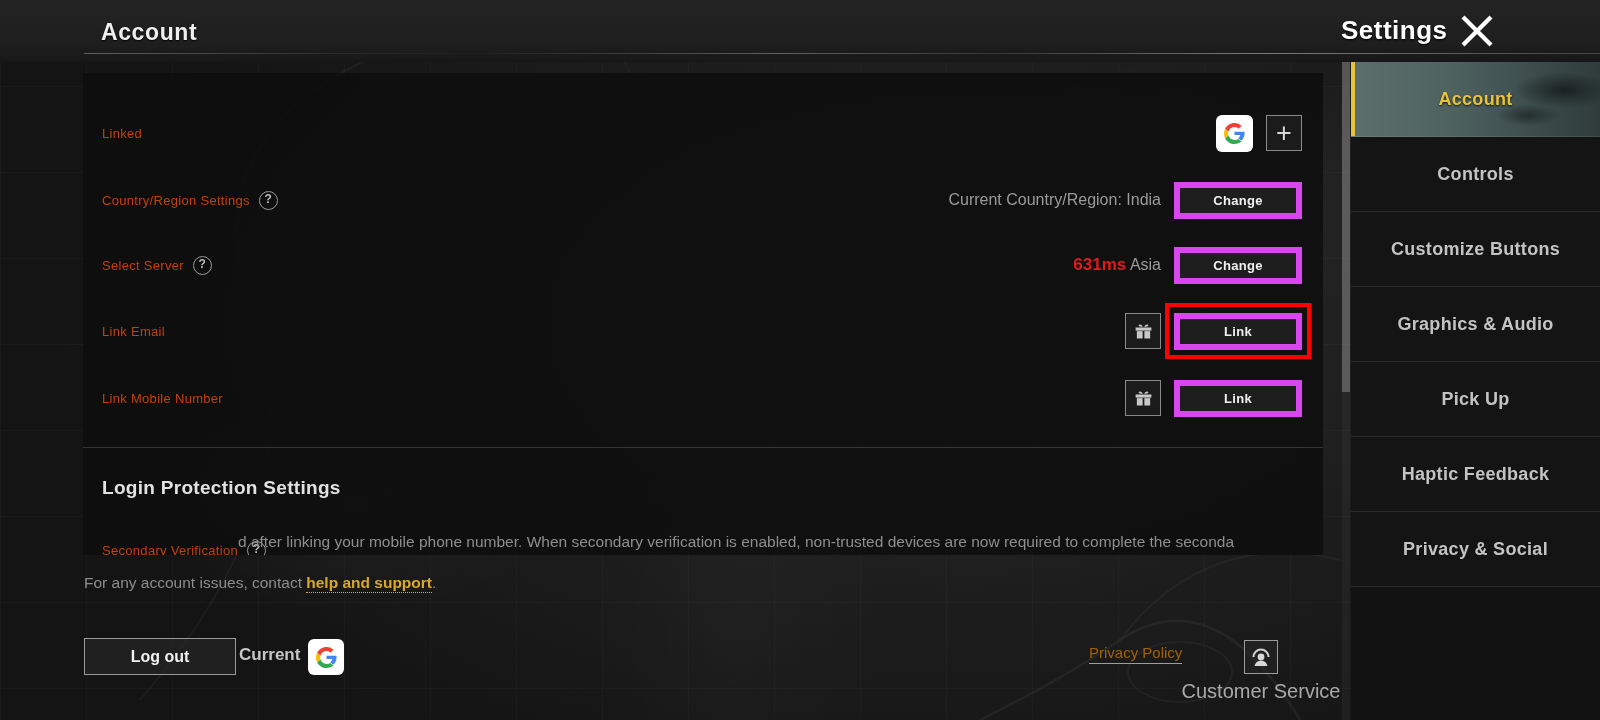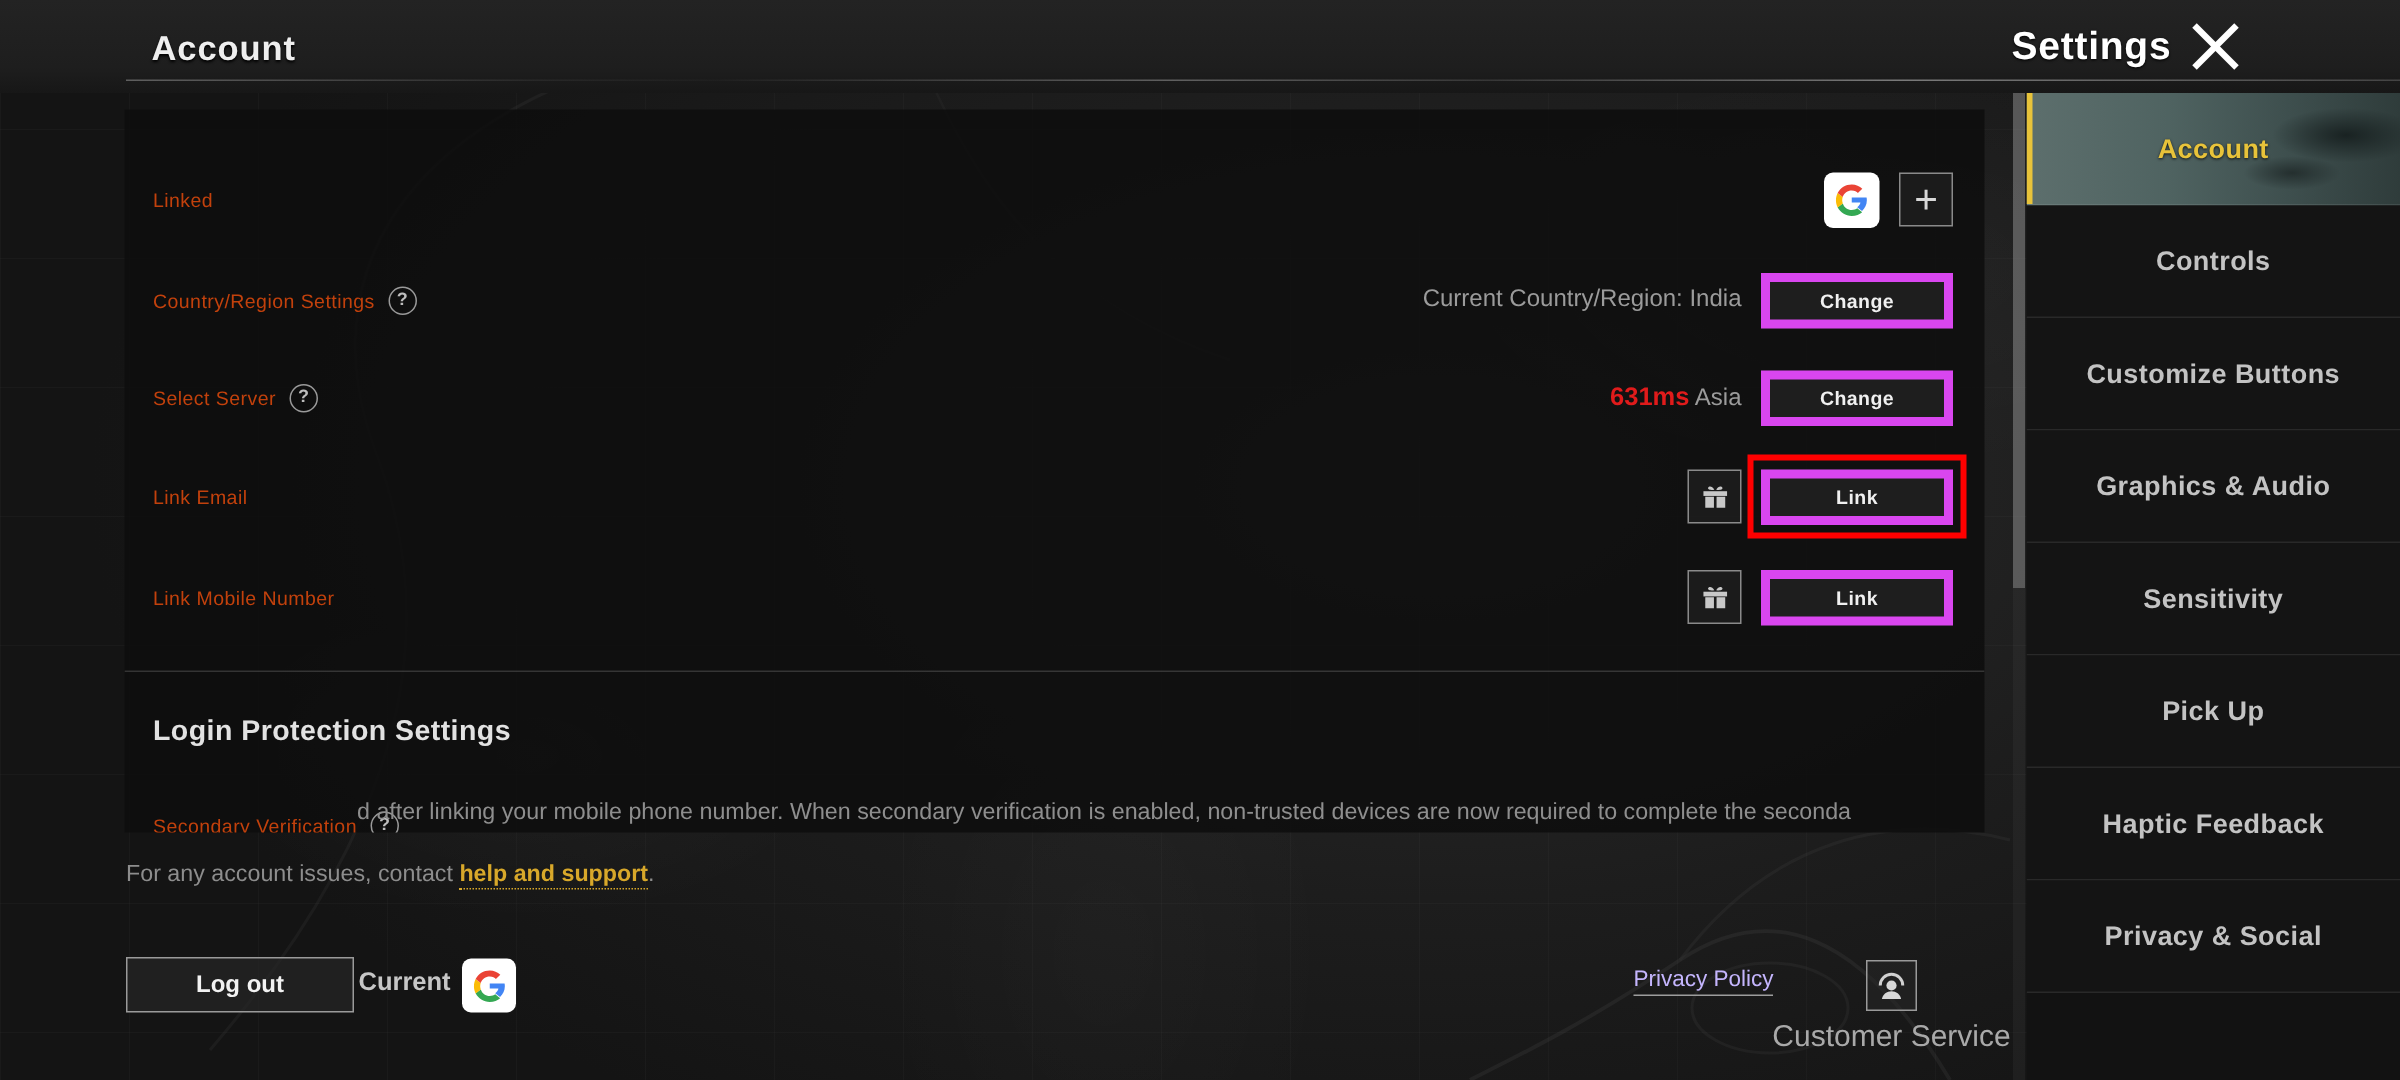--- a/index.html
+++ b/index.html
@@ -140,21 +140,21 @@
   }
   #current-label{
     position:absolute; left:239px; top:645px; font-size:17px; color:#c6c6c6; font-weight:bold;
   }
   #current-google{
     position:absolute; left:308px; top:639px; width:36px; height:36px;
     background:#fff; border-radius:6px; display:flex; align-items:center; justify-content:center;
     cursor:pointer;
   }
   #privacy-policy{
-    position:absolute; left:1089px; top:644px; font-size:15px; color:#c4b5fd;
+    position:absolute; left:1089px; top:644px; font-size:15px; color:#a16207;
     border-bottom:1.5px solid #9d9d9d; padding-bottom:2px; cursor:pointer;
   }
   #cs-wrap{
     position:absolute; left:1198px; top:640px; width:126px;
     display:flex; flex-direction:column; align-items:center; cursor:pointer;
   }
   #cs-icon{
     width:34px; height:34px; border:1px solid #9a9a9a; background:rgba(40,40,40,.5);
     display:flex; align-items:center; justify-content:center;
   }
@@ -363,23 +363,20 @@
   <div class="side-item">
       <span>Controls</span>
     </div>
   <div class="side-item">
       <span>Customize Buttons</span>
     </div>
   <div class="side-item">
       <span>Graphics &amp; Audio</span>
     </div>
   <div class="side-item">
-      <span>Sensitivity</span>
-    </div>
-  <div class="side-item">
       <span>Pick Up</span>
     </div>
   <div class="side-item">
       <span>Haptic Feedback</span>
     </div>
   <div class="side-item">
       <span>Privacy &amp; Social</span>
     </div>
 </div>
 

